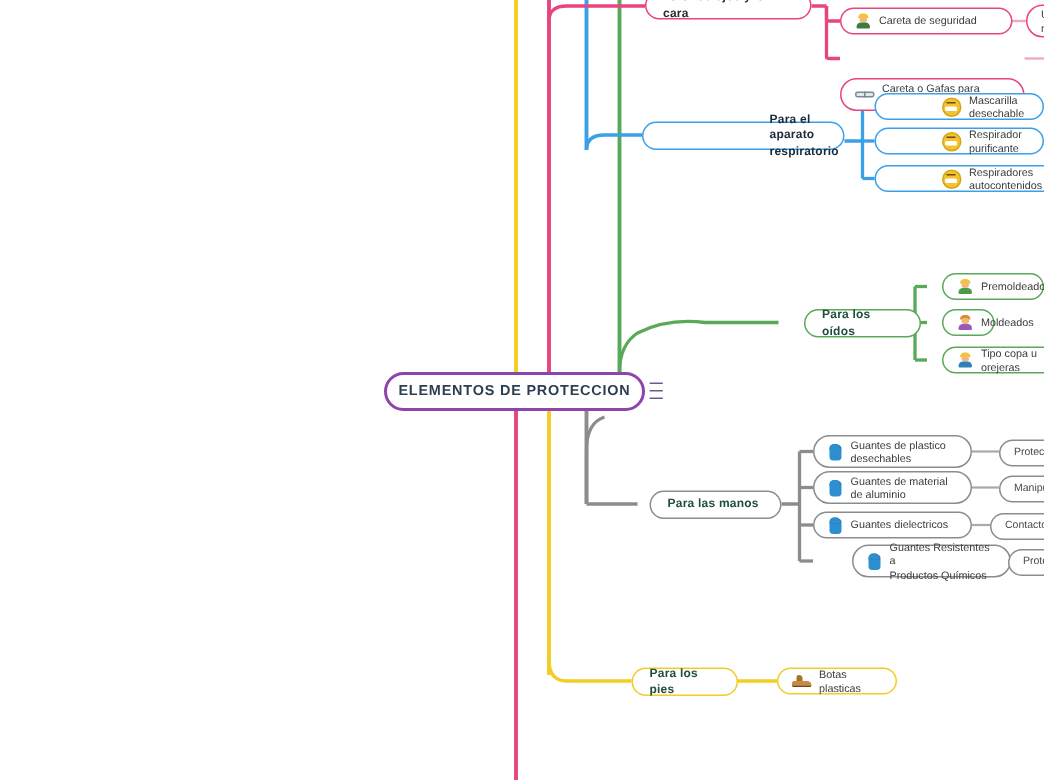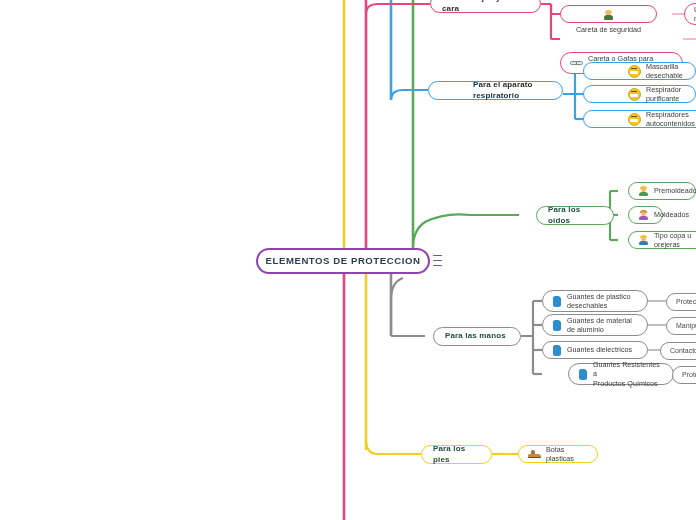--- a/index.html
+++ b/index.html
@@ -103,21 +103,21 @@
   }
 
   
   .c-pink   { border-color: #e8447f; }
   .c-blue   { border-color: #3aa0e8; padding-left: 44px; }
   .c-green  { border-color: #5aa85a; }
   .c-gray   { border-color: #8c8c8c; }
   .c-yellow { border-color: #f2cd25; }
 
   .branch.c-pink   .lbl { color: #2b2b2b; }
-  .branch.c-blue   .lbl { color: #1b2b3a; }
+  .branch.c-blue   .lbl { color: #1b2b3a; margin-left: 40px; }
   .branch.c-green  .lbl { color: #1f4f3a; }
   .branch.c-gray   .lbl { color: #1f4f3a; }
   .branch.c-yellow .lbl { color: #1f4f3a; }
 
   
   .leaf { height: 18px; }
   .leaf.two { height: 22px; }
 
   
   .ic {
@@ -334,21 +334,21 @@
   <div id="menu-icon">
     <i></i>
     <i></i>
     <i></i>
   </div>
 
   <div class="node branch c-pink" style="left:430px; top:-6px; width:111px;">
     <span class="lbl">Para los ojos y la cara</span>
   </div>
 
-  <div class="node leaf c-pink" style="left:560px; top:5px; width:97px;flex-direction:column;">
+  <div class="node leaf c-pink" style="left:560px; top:5px; width:115px;">
     <span class="ic ic-person ic-p-hat">
       <span class="hat"></span>
         <span class="head"></span>
         <span class="body"></span>
     </span>
     <span class="lbl">Careta de seguridad</span>
   </div>
 
   <div class="node leaf two c-pink" style="left:560px; top:28px; width:123px;margin-top:24px;">
     <span class="ic ic-glasses"></span>

